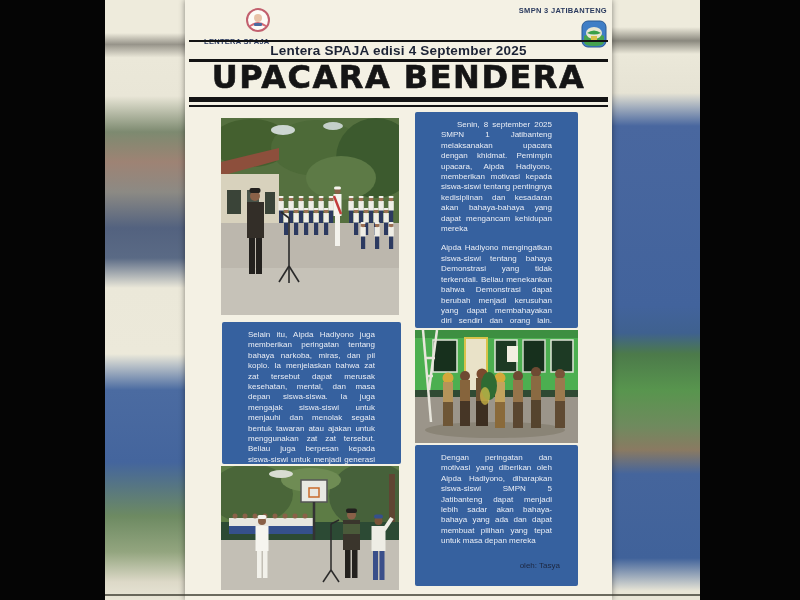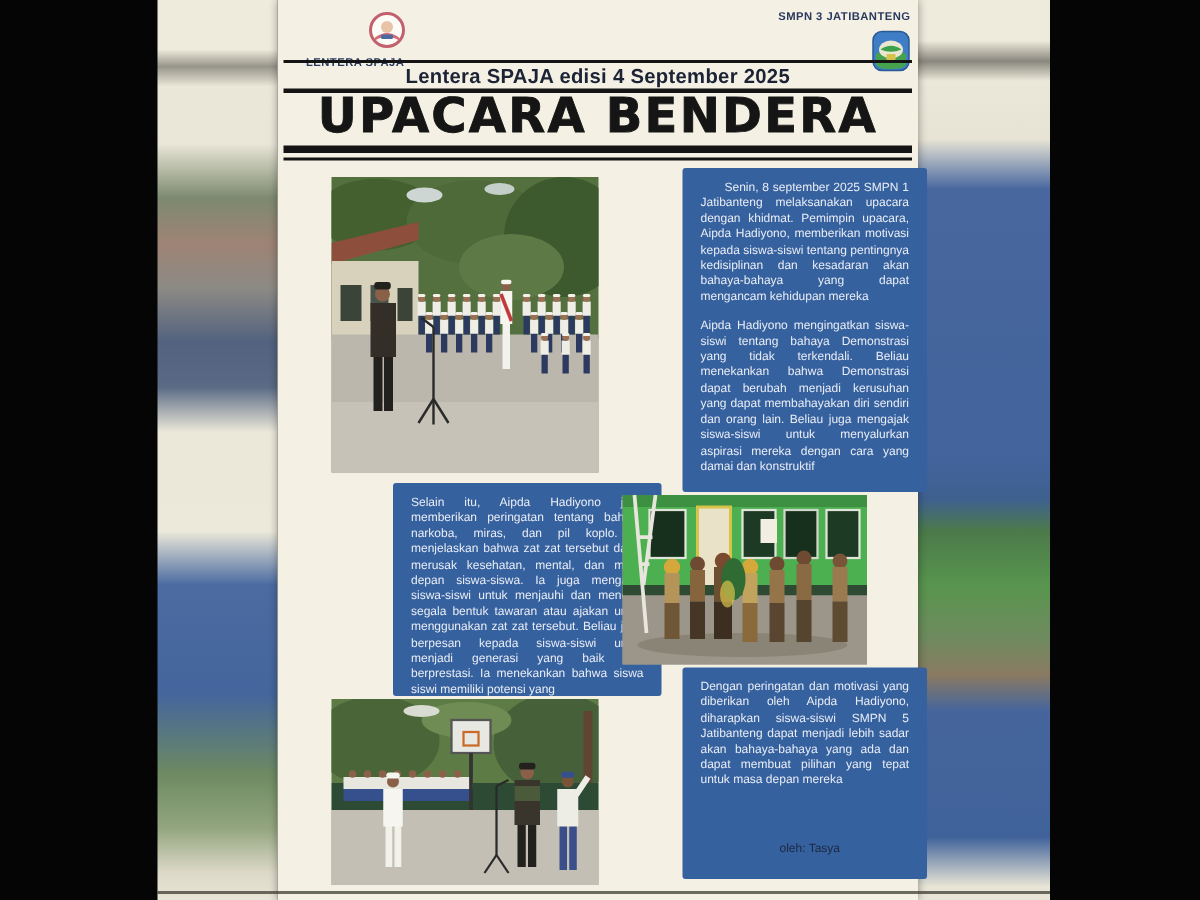--- a/index.html
+++ b/index.html
@@ -53,21 +53,21 @@
     font-family:"DejaVu Sans","Liberation Sans",sans-serif;
     font-size:32px;line-height:37px;font-weight:900;color:#151515;
     letter-spacing:1.5px;border-radius:11px;-webkit-text-stroke:.6px #151515;}
 
   .photo{position:absolute;display:block;background:#9aa08c;}
   .photo1{left:36px;top:118px;width:178px;height:197px;}
   .photo2{left:230px;top:330px;width:163px;height:113px;}
   .photo3{left:36px;top:466px;width:178px;height:124px;}
 
   .text-block{position:absolute;background:#36619f;border-radius:2px;
-    color:#e9edf5;overflow:hidden;box-sizing:border-box;padding:8px 12px;margin-left:40px;}
+    color:#e9edf5;overflow:hidden;box-sizing:border-box;padding:8px 26px;}
   .text-block p{margin:0;font-size:8px;line-height:10.4px;text-align:justify;}
   .text-block p + p{margin-top:9px;}
   .text-block p.indent{text-indent:16px;}
   .block-right-1{left:230px;top:112px;width:163px;height:216px;}
   .block-left-1 {left:37px; top:322px;width:179px;height:142px;}
   .block-right-2{left:230px;top:445px;width:163px;height:141px;}
 
   .byline{position:absolute;left:230px;top:561px;width:163px;box-sizing:border-box;
     padding-right:18px;text-align:right;font-size:8px;font-weight:normal;color:#1d2740;}
 </style>

